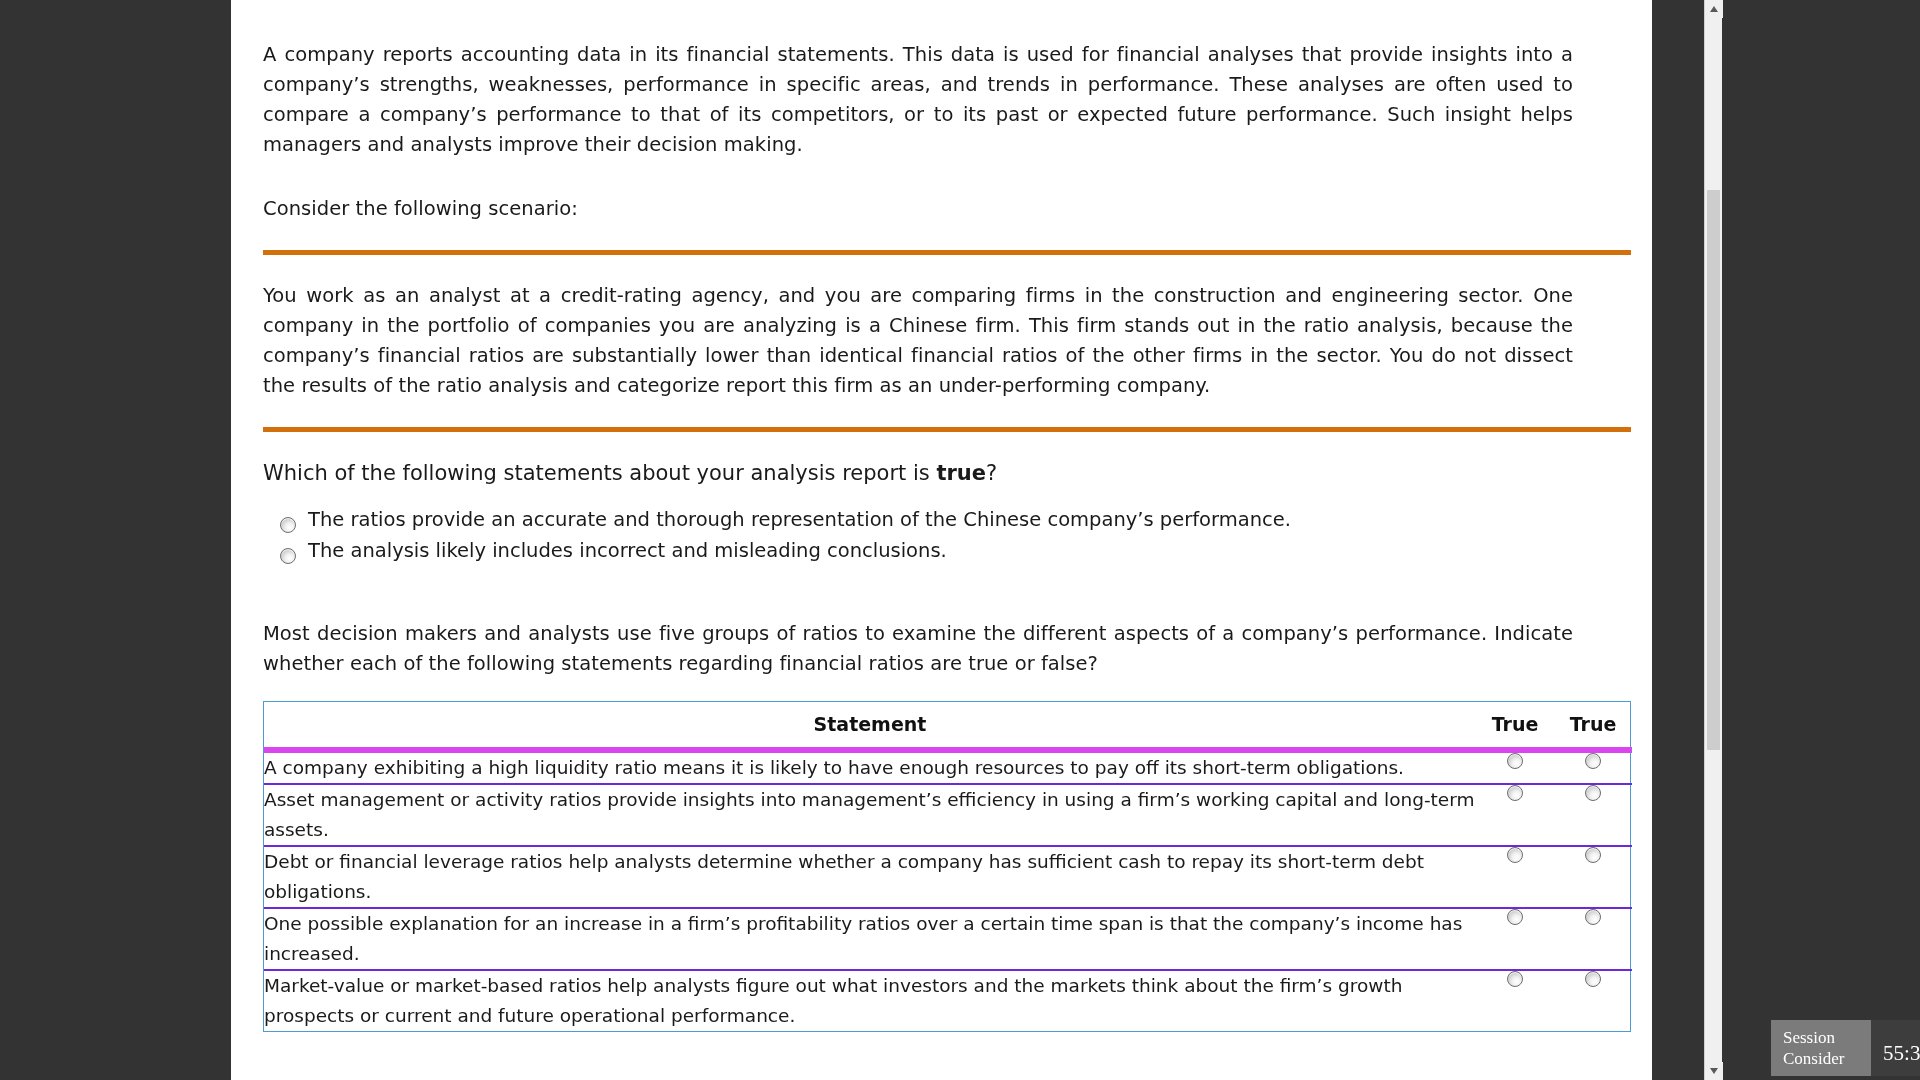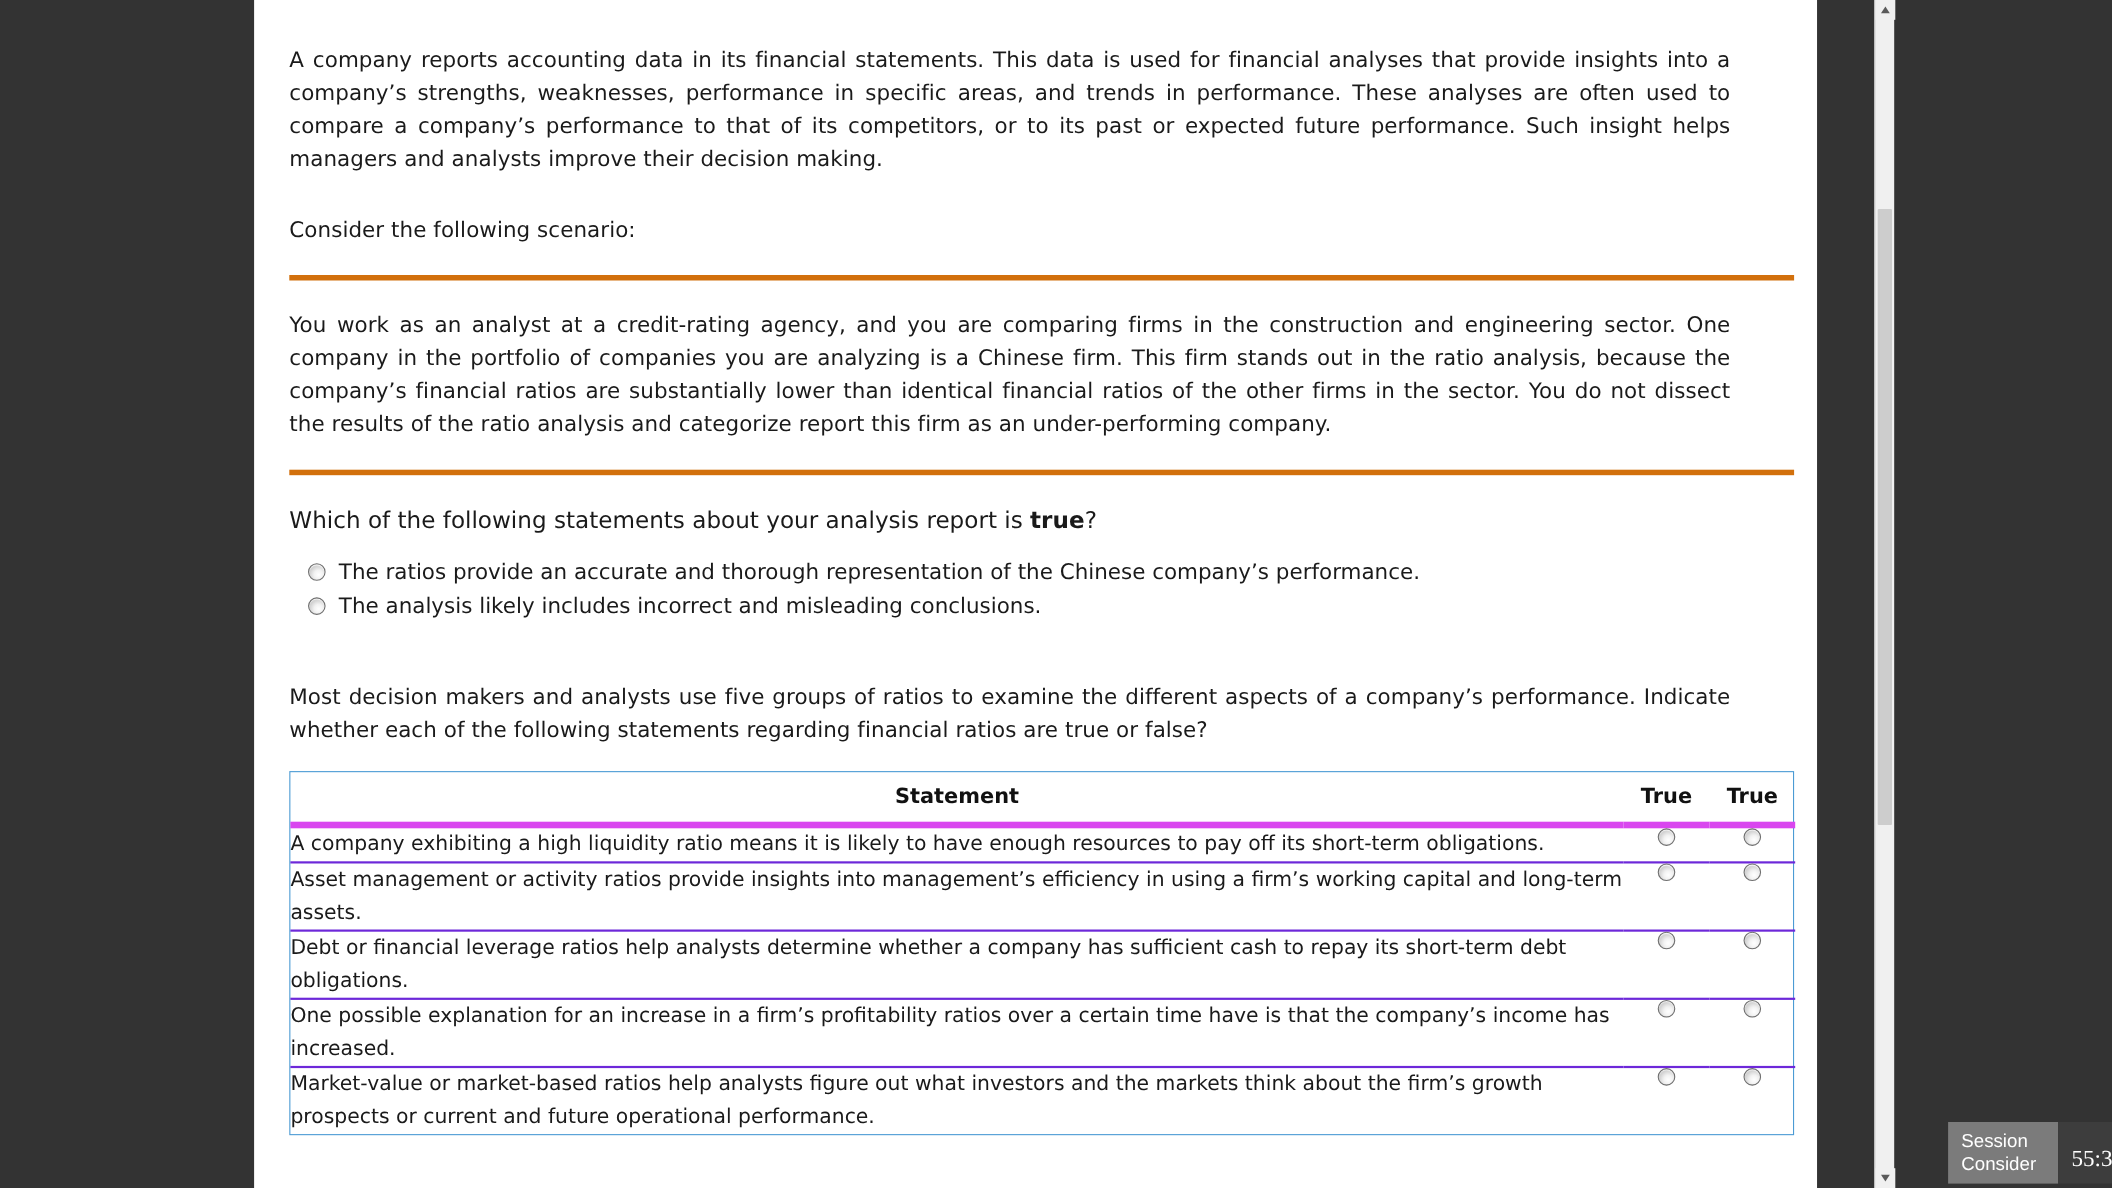--- a/index.html
+++ b/index.html
@@ -80,21 +80,21 @@
     line-height: 30px;
     color: #1a1a1a;
   }
   .question b { font-weight: bold; }
 
   
   .option-list { margin-top: 19px; padding-left: 17px; }
 
   .option-row {
     display: flex;
-    align-items: flex-start;
+    align-items: flex-end;
     margin-bottom: 5px;
     cursor: pointer;
   }
 
   .radio {
     width: 16px;
     height: 16px;
     border-radius: 50%;
     flex: 0 0 16px;
     margin-top: 5px;
@@ -221,21 +221,21 @@
     left: 1771px;
     top: 1020px;
     display: flex;
     align-items: stretch;
     height: 56px;
     z-index: 40;
   }
   .session-label {
     background: #7b7b7b;
     color: #ffffff;
-    font-family: Liberation Sans, sans-serif;
+    font-family: Liberation Serif, serif;
     font-size: 17px;
     line-height: 21px;
     padding: 7px 10px 0 12px;
     width: 100px;
   }
   .session-timer-box {
     position: relative;
     background: #3d3d3d;
     color: #ffffff;
     font-family: "Liberation Serif", serif;
@@ -314,21 +314,21 @@
               <td class="cell-statement">Asset management or activity ratios provide insights into management’s efficiency in using a firm’s working capital and long-term assets.</td>
               <td class="cell-radio"><span class="radio-cell"></span></td>
               <td class="cell-radio"><span class="radio-cell"></span></td>
             </tr>
             <tr>
               <td class="cell-statement">Debt or financial leverage ratios help analysts determine whether a company has sufficient cash to repay its short-term debt obligations.</td>
               <td class="cell-radio"><span class="radio-cell"></span></td>
               <td class="cell-radio"><span class="radio-cell"></span></td>
             </tr>
             <tr>
-              <td class="cell-statement">One possible explanation for an increase in a firm’s profitability ratios over a certain time have is that the company’s income has increased.</td>
+              <td class="cell-statement">One possible explanation for an increase in a firm’s profitability ratios over a certain time span is that the company’s income has increased.</td>
               <td class="cell-radio"><span class="radio-cell"></span></td>
               <td class="cell-radio"><span class="radio-cell"></span></td>
             </tr>
             <tr>
               <td class="cell-statement">Market-value or market-based ratios help analysts figure out what investors and the markets think about the firm’s growth prospects or current and future operational performance.</td>
               <td class="cell-radio"><span class="radio-cell"></span></td>
               <td class="cell-radio"><span class="radio-cell"></span></td>
             </tr>
           </tbody>
         </table>

